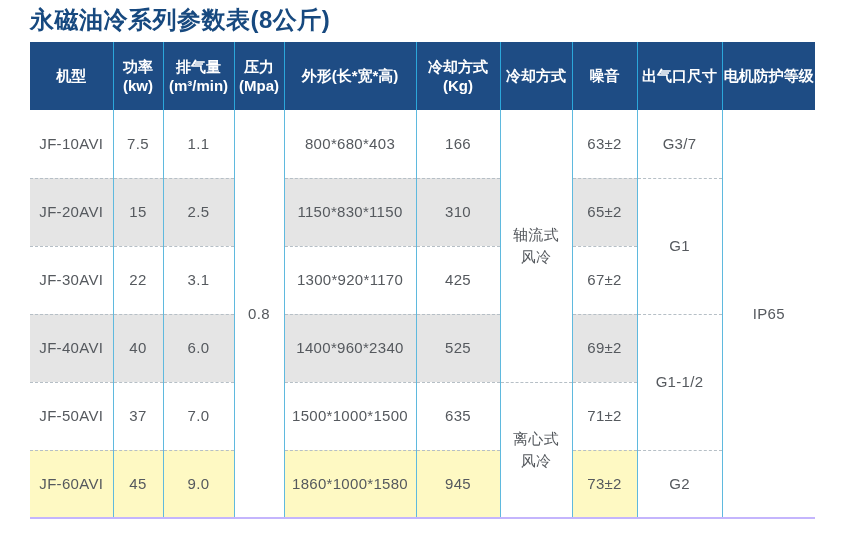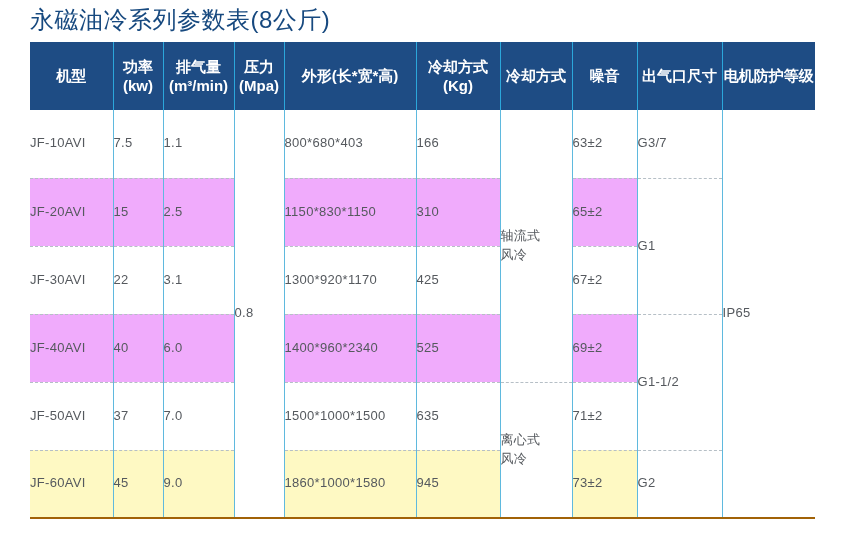--- a/index.html
+++ b/index.html
@@ -13,64 +13,64 @@
     width: 850px;
     height: 534px;
     background: #ffffff;
     overflow: hidden;
   }
   .page-title {
     position: absolute;
     left: 30px;
     top: 4px;
     font-size: 24px;
-    font-weight: normal;
+    font-weight: bold;
     color: #17497f;
     letter-spacing: 0.5px;
   }
   table.params {
     position: absolute;
     left: 30px;
     top: 42px;
     width: 785px;
     border-collapse: collapse;
     table-layout: fixed;
-    border-bottom: 2px solid #a16207;
+    border-bottom: 2px solid #c4b5fd;
   }
   table.params thead th {
     background: #1e4c84;
     color: #ffffff;
     font-size: 15px;
     font-weight: bold;
     height: 68px;
     text-align: center;
     vertical-align: middle;
     border-left: 1px solid #2ba7db;
     white-space: pre-line;
     line-height: 1.3;
     padding: 0;
   }
   table.params thead th:first-child { border-left: none; }
   table.params tbody tr { height: 68px; }
   table.params tbody td {
-    text-align: left;
+    text-align: center;
     vertical-align: middle;
-    font-size: 13px;
+    font-size: 15px;
     color: #55595e;
     background: #ffffff;
     border-left: 1px solid #5fb9de;
     border-top: 1px dashed #b6bfc6;
     white-space: pre-line;
     line-height: 1.45;
     padding: 0;
     letter-spacing: 0.3px;
   }
   table.params tbody tr td:first-child { border-left: none; }
   table.params tbody tr:first-child td { border-top: none; }
-  table.params tbody td.stripe { background: #f0abfc; }
+  table.params tbody td.stripe { background: #e5e5e5; }
   table.params tbody tr:nth-child(6) td.stripe { background: #fef9c3; }
 </style>
 </head>
 <body>
 
 <div class="page">
   <div class="page-title">永磁油冷系列参数表(8公斤)</div>
 
   <table class="params">
     <colgroup>

